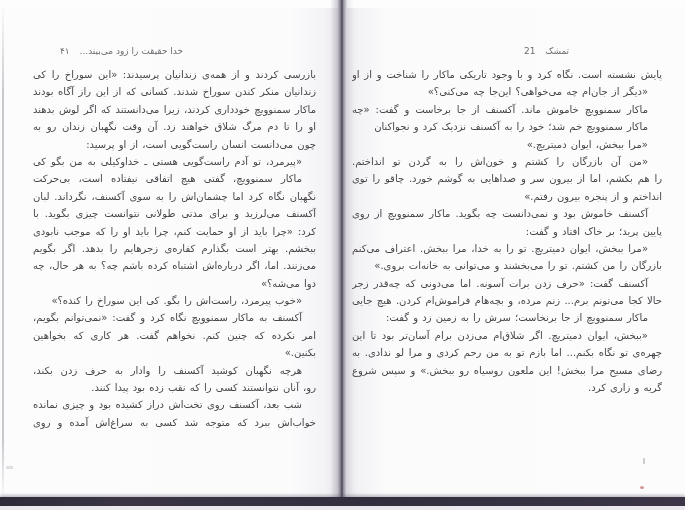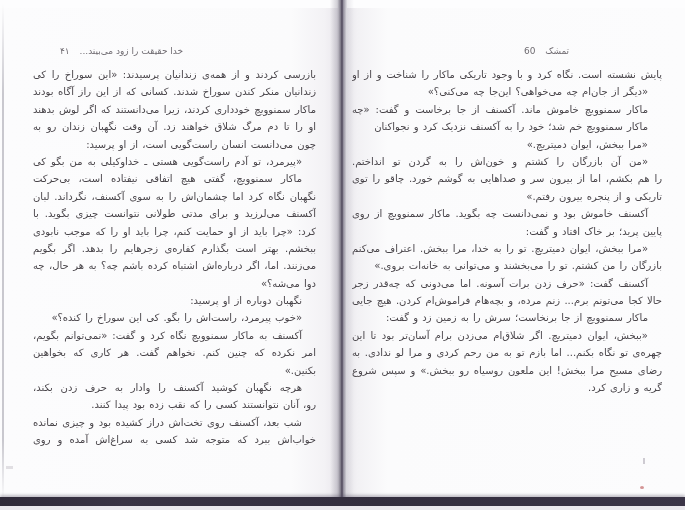--- a/index.html
+++ b/index.html
@@ -70,46 +70,45 @@
         <div class="tline just">او را تا دم مرگ شلاق خواهند زد. آن وقت نگهبان زندان رو به آکسنف کرد و</div>
         <div class="tline">چون می‌دانست انسان راست‌گویی است، از او پرسید:</div>
         <div class="tline ind just">«پیرمرد، تو آدم راست‌گویی هستی ـ خداوکیلی به من بگو کی این کار را</div>
         <div class="tline ind just">ماکار سمنوویچ، گفتی هیچ اتفاقی نیفتاده است، بی‌حرکت ایستاد و به</div>
         <div class="tline just">نگهبان نگاه کرد اما چشمان‌اش را به سوی آکسنف، نگرداند. لبان و دستان</div>
         <div class="tline just">آکسنف می‌لرزید و برای مدتی طولانی نتوانست چیزی بگوید. با خودش فکر</div>
         <div class="tline just">کرد: «چرا باید از او حمایت کنم، چرا باید او را که موجب نابودی زندگی‌ام شده</div>
         <div class="tline just">ببخشم. بهتر است بگذارم کفاره‌ی زجرهایم را بدهد. اگر بگویم شلاق‌اش</div>
         <div class="tline just">می‌زنند. اما، اگر درباره‌اش اشتباه کرده باشم چه؟ به هر حال، چه دردی از من</div>
         <div class="tline">دوا می‌شه؟»</div>
-        <div class="tline ind">نگهبان دوباره از او پرسید:</div>
         <div class="tline ind">«خوب پیرمرد، راست‌اش را بگو. کی این سوراخ را کنده؟»</div>
         <div class="tline ind just">آکسنف به ماکار سمنوویچ نگاه کرد و گفت: «نمی‌توانم بگویم، جناب! خدا</div>
         <div class="tline just">امر نکرده که چنین کنم. نخواهم گفت. هر کاری که بخواهین می‌تونین با من</div>
         <div class="tline">بکنین.»</div>
         <div class="tline ind just">هرچه نگهبان کوشید آکسنف را وادار به حرف زدن بکند، نتوانست. از این</div>
         <div class="tline">رو، آنان نتوانستند کسی را که نقب زده بود پیدا کنند.</div>
         <div class="tline ind just">شب بعد، آکسنف روی تخت‌اش دراز کشیده بود و چیزی نمانده بود</div>
         <div class="tline just">خواب‌اش ببرد که متوجه شد کسی به سراغ‌اش آمده و روی قفسه‌ی پایین</div>
       </div>
   </div>
 
   <div class="page page-right">
     <div class="pheader ph-right">
       <span class="ptitle">تمشک</span>
-      <span class="pnum">60</span>
+      <span class="pnum">21</span>
     </div>
     <div class="textblock tb-right">
         <div class="tline just">پایش نشسته است. نگاه کرد و با وجود تاریکی ماکار را شناخت و از او پرسید:</div>
         <div class="tline ind">«دیگر از جان‌ام چه می‌خواهی؟ این‌جا چه می‌کنی؟»</div>
         <div class="tline ind just">ماکار سمنوویچ خاموش ماند. آکسنف از جا برخاست و گفت: «چه</div>
         <div class="tline ind">ماکار سمنوویچ خم شد؛ خود را به آکسنف نزدیک کرد و نجواکنان گفت:</div>
         <div class="tline ind">«مرا ببخش، ایوان دمیتریچ.»</div>
         <div class="tline ind just">«من آن بازرگان را کشتم و خون‌اش را به گردن تو انداختم. می‌خواستم تو</div>
         <div class="tline just">را هم بکشم، اما از بیرون سر و صداهایی به گوشم خورد. چاقو را توی کیف‌ات</div>
-        <div class="tline">تاریکی و از پنجره بیرون رفتم.»</div>
+        <div class="tline">انداختم و از پنجره بیرون رفتم.»</div>
         <div class="tline ind just">آکسنف خاموش بود و نمی‌دانست چه بگوید. ماکار سمنوویچ از روی قفسه</div>
         <div class="tline">پایین پرید؛ بر خاک افتاد و گفت:</div>
         <div class="tline ind just">«مرا ببخش، ایوان دمیتریچ. تو را به خدا، مرا ببخش. اعتراف می‌کنم که</div>
         <div class="tline">بازرگان را من کشتم. تو را می‌بخشند و می‌توانی به خانه‌ات بروی.»</div>
         <div class="tline ind just">آکسنف گفت: «حرف زدن برات آسونه. اما می‌دونی که چه‌قدر زجر کشیدم.</div>
         <div class="tline just">حالا کجا می‌تونم برم... زنم مرده، و بچه‌هام فراموش‌ام کردن. هیچ جایی برام</div>
         <div class="tline ind">ماکار سمنوویچ از جا برنخاست؛ سرش را به زمین زد و گفت:</div>
         <div class="tline ind just">«ببخش، ایوان دمیتریچ. اگر شلاق‌ام می‌زدن برام آسان‌تر بود تا این که به</div>
         <div class="tline just">چهره‌ی تو نگاه بکنم... اما بازم تو به من رحم کردی و مرا لو ندادی. به خاطر</div>
         <div class="tline just">رضای مسیح مرا ببخش! این ملعون روسیاه رو ببخش.» و سپس شروع به</div>

